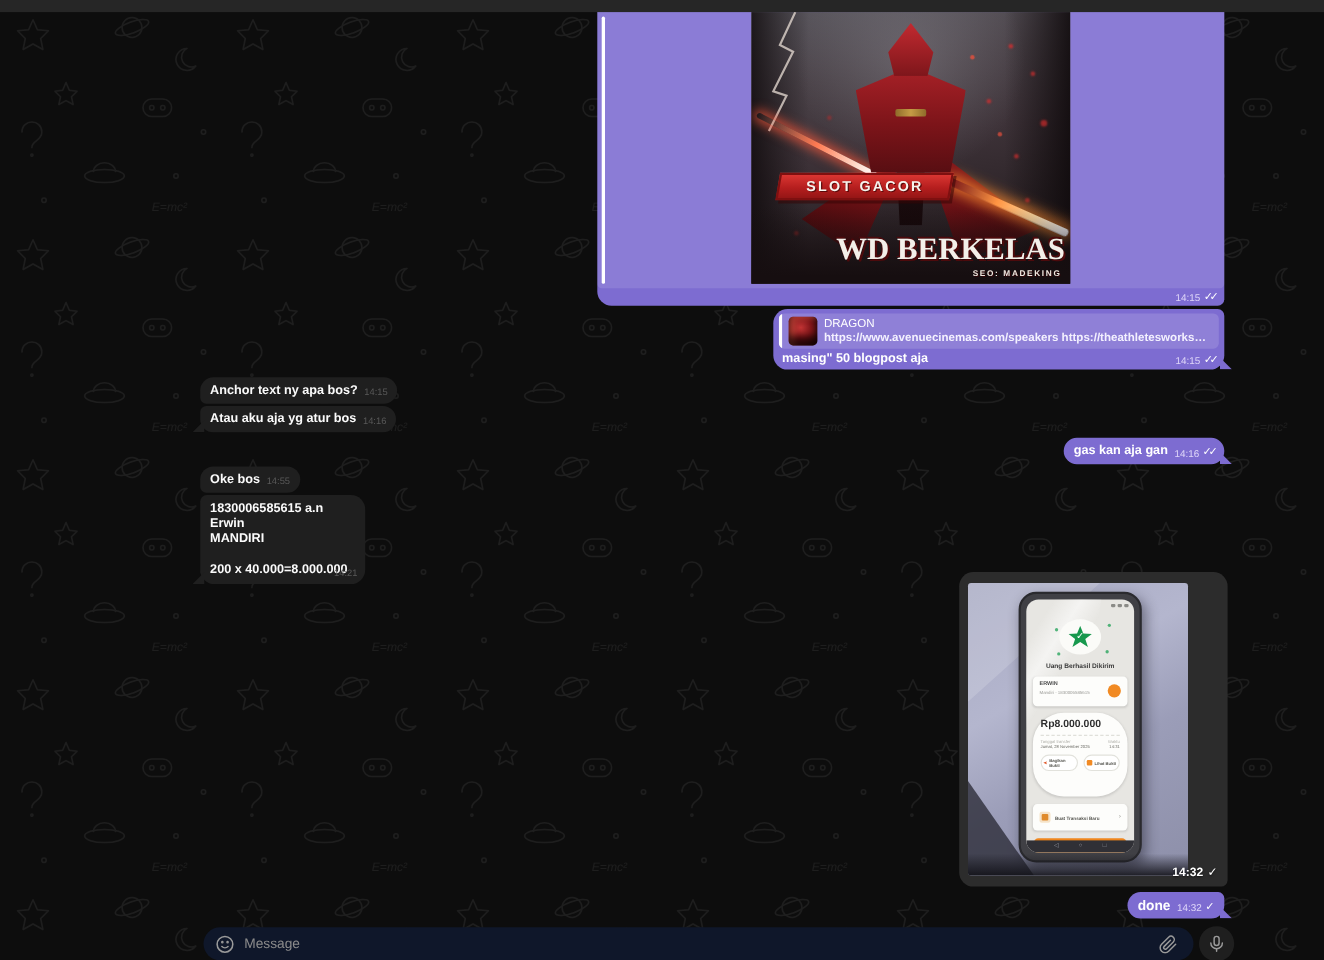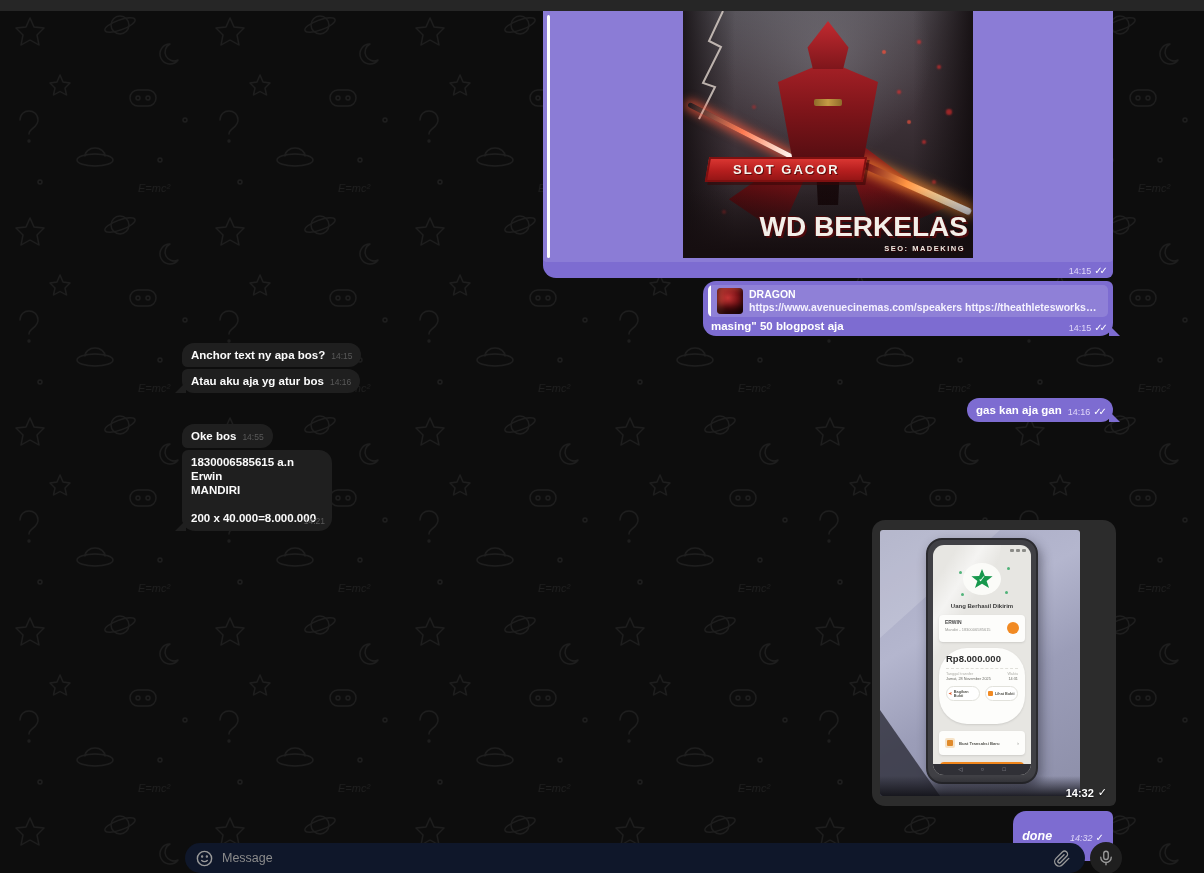--- a/index.html
+++ b/index.html
@@ -58,49 +58,49 @@
     240px 130px 2px 1px rgba(225,45,45,.7),70px 95px 2px 1px rgba(200,40,40,.5),
     250px 170px 2px 1px rgba(225,45,45,.6),40px 200px 2px 1px rgba(200,40,40,.5),
     200px 40px 1px 1px rgba(235,80,60,.8),225px 110px 1px 1px rgba(235,80,60,.7);}
   .pa-banner{position:absolute;left:24px;top:146px;width:158px;height:25px;transform:skewX(-10deg);
     background:linear-gradient(180deg,#e03a35 0%,#b51e1e 55%,#8e1414 100%);
     box-shadow:inset 0 0 0 2px #7e1010,3px 3px 0 rgba(55,5,5,.55);display:flex;align-items:center;justify-content:center;}
   .pa-banner span{transform:skewX(10deg);color:#f7f4ee;font-weight:800;font-size:13px;letter-spacing:2px;text-shadow:1px 1px 0 #5c0a0a;}
   .pa-depo{position:absolute;left:8px;top:174px;font-size:28px;font-weight:800;color:#f3efe9;line-height:28px;
     text-shadow:2px 2px 0 #4d0a0c,-1px -1px 0 #4d0a0c;letter-spacing:0px;}
   .pa-wd{position:absolute;right:5px;top:202px;font-size:28px;font-weight:800;color:#f3efe9;line-height:28px;
-    text-shadow:2px 2px 0 #4d0a0c,-1px -1px 0 #4d0a0c;}
+    text-shadow:2px 2px 0 #4d0a0c,-1px -1px 0 #4d0a0c;font-family:Liberation Serif, serif;}
   .pa-seo{position:absolute;right:8px;bottom:5px;font-size:7.5px;font-weight:700;color:#f0e8e0;letter-spacing:1.5px;text-shadow:1px 1px 0 #300608;}
 
   
   .replymsg{left:703px;top:281px;width:410px;height:55px;border-radius:13px 6px 13px 13px;padding:4px 5px 3px 5px;}
   .quote{position:relative;height:32px;background:rgba(255,255,255,.14);border-radius:5px;display:flex;align-items:center;
     padding:3px 6px 3px 9px;overflow:hidden;}
   .quote .qbar{position:absolute;left:0;top:0;width:3px;height:100%;background:#fff;}
   .qthumb{width:26px;height:26px;border-radius:4px;flex:0 0 26px;margin-right:6px;
     background:radial-gradient(circle at 42% 38%,#c23434 0%,#7c1418 45%,#2c070a 85%);
     box-shadow:inset 0 -8px 6px rgba(10,0,0,.6),inset 6px 2px 5px rgba(255,120,90,.35);}
   .qcol{display:flex;flex-direction:column;min-width:0;}
-  .qtitle{font-size:10.5px;font-weight:700;color:#fff;line-height:13px;}
+  .qtitle{font-size:10.5px;font-weight:400;color:#fff;line-height:13px;}
   .qlink{font-size:10.5px;font-weight:600;color:#f4f1ff;line-height:13px;white-space:nowrap;overflow:hidden;text-overflow:ellipsis;}
   .bodyrow{display:flex;align-items:flex-end;padding:2px 3px 0 3px;}
   .bodyrow .meta-inline{margin-left:auto;display:flex;align-items:center;}
 
   
   .inmsg{left:182px;display:flex;align-items:flex-end;padding:5px 9px;gap:6px;}
   .in1{top:343px;border-radius:13px 13px 13px 6px;justify-content:center;}
   .in2{top:369px;border-radius:6px 13px 13px 13px;}
   .in3{top:424px;border-radius:13px 13px 13px 6px;}
   .in4{top:450px;border-radius:6px 13px 13px 13px;width:150px;padding-bottom:6px;position:absolute;}
   .in4 .mtime-in{position:absolute;right:7px;bottom:5px;}
   .in-time-gap{padding-bottom:1px;}
 
   
   .gasmsg{right:91px;top:398px;border-radius:13px;display:flex;align-items:flex-end;gap:6px;padding:5px 9px;}
-  .donemsg{right:91px;top:811px;border-radius:13px 6px 13px 13px;display:flex;align-items:flex-end;gap:18px;padding:18px 9px;font-style:italic;}
+  .donemsg{right:91px;top:811px;border-radius:13px 6px 13px 13px;display:flex;align-items:flex-end;gap:6px;padding:5px 9px;}
   .donemsg .mtext{font-size:12.5px;}
   .check-single{font-size:10px;color:#fff;margin-left:3px;}
 
   
   .photomsg{left:872px;top:520px;width:244px;height:286px;background:#2c2c2c;border-radius:13px 13px 6px 13px;}
   .photo{position:absolute;left:8px;top:10px;width:200px;height:266px;overflow:hidden;border-radius:3px;
     background:linear-gradient(150deg,#a8aac3 0%,#b4b6ce 35%,#9b9db8 60%,#8d8fa9 100%);}
   .ph-glare{position:absolute;left:0;top:0;width:120px;height:120px;background:rgba(255,255,255,.16);clip-path:polygon(0 0,100% 0,0 90%);}
   .ph-fold{position:absolute;left:0;bottom:0;width:60px;height:86px;background:rgba(38,38,48,.75);clip-path:polygon(0 0,100% 100%,0 100%);}
   .ph-band{position:absolute;left:0;bottom:0;width:100%;height:20px;background:linear-gradient(180deg,rgba(18,18,24,0),rgba(18,18,24,.9));}

